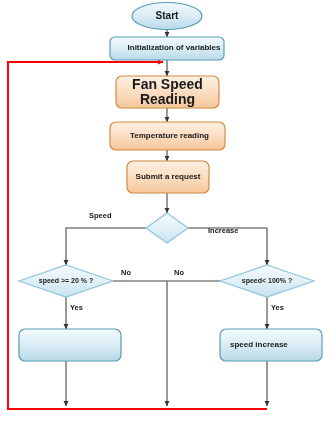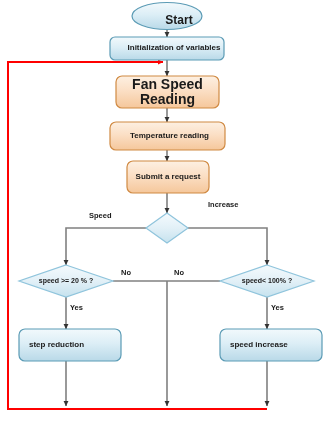--- a/index.html
+++ b/index.html
@@ -120,42 +120,41 @@
 
     <polygon points="66,265 113,281 66,297 19,281" fill="url(#gradBlueDiamond)" stroke="#8fc4dc" stroke-width="1.2"></polygon>
 
     <polygon points="267,265 314,281 267,297 220,281" fill="url(#gradBlueDiamond)" stroke="#8fc4dc" stroke-width="1.2"></polygon>
 
     <rect x="19" y="329" width="102" height="32" rx="6" ry="6" fill="url(#gradBlue)" stroke="#5b9bb5" stroke-width="1.2"></rect>
 
     <rect x="220" y="329" width="102" height="32" rx="6" ry="6" fill="url(#gradBlue)" stroke="#5b9bb5" stroke-width="1.2"></rect>
   </svg>
 
-  <div class="node-label" style="left:144px; top:4px; width:70px; height:32px; font-size:12px;">Start</div>
+  <div class="node-label" style="left:132px; top:4px; width:70px; height:25px; font-size:10px;">Start</div>
 
   <div class="node-label" style="left:110px; top:37px; width:128px; height:23px; font-size:8px;">Initialization of variables</div>
 
   <div class="node-label" style="left:116px; top:76px; width:103px; height:32px; font-size:14px;">Fan Speed Reading</div>
 
   <div class="node-label" style="left:110px; top:122px; width:119px; height:28px; font-size:8px;text-align:center;">Temperature reading</div>
 
   <div class="node-label" style="left:127px; top:161px; width:82px; height:32px; font-size:8px;">Submit a request</div>
 
 
   <div class="node-label" style="left:22px; top:269px; width:88px; height:24px; font-size:7px;">speed &gt;= 20 % ?</div>
 
   <div class="node-label" style="left:223px; top:269px; width:88px; height:24px; font-size:7px;">speed&lt; 100% ?</div>
 
-  <div class="node-label" style="left:25px; top:329px; width:80px; height:32px; font-size:8px; justify-content:flex-start; padding-left:4px; box-sizing:border-box;">step reduction</div>
 
   <div class="node-label" style="left:226px; top:329px; width:80px; height:32px; font-size:8px; justify-content:flex-start; padding-left:4px; box-sizing:border-box;">speed increase</div>
 
   <div class="edge-label" style="left:89px; top:211px; font-size:7.5px;">Speed</div>
 
-  <div class="edge-label" style="left:208px; top:200px; font-size:7.5px;">Increase</div>
+  <div class="edge-label" style="left:208px; top:226px; font-size:7.5px;">Increase</div>
 
   <div class="edge-label" style="left:121px; top:268px; font-size:7.5px;">No</div>
 
   <div class="edge-label" style="left:174px; top:268px; font-size:7.5px;">No</div>
 
   <div class="edge-label" style="left:70px; top:303px; font-size:7.5px;">Yes</div>
 
   <div class="edge-label" style="left:271px; top:303px; font-size:7.5px;">Yes</div>
 
 </div>

